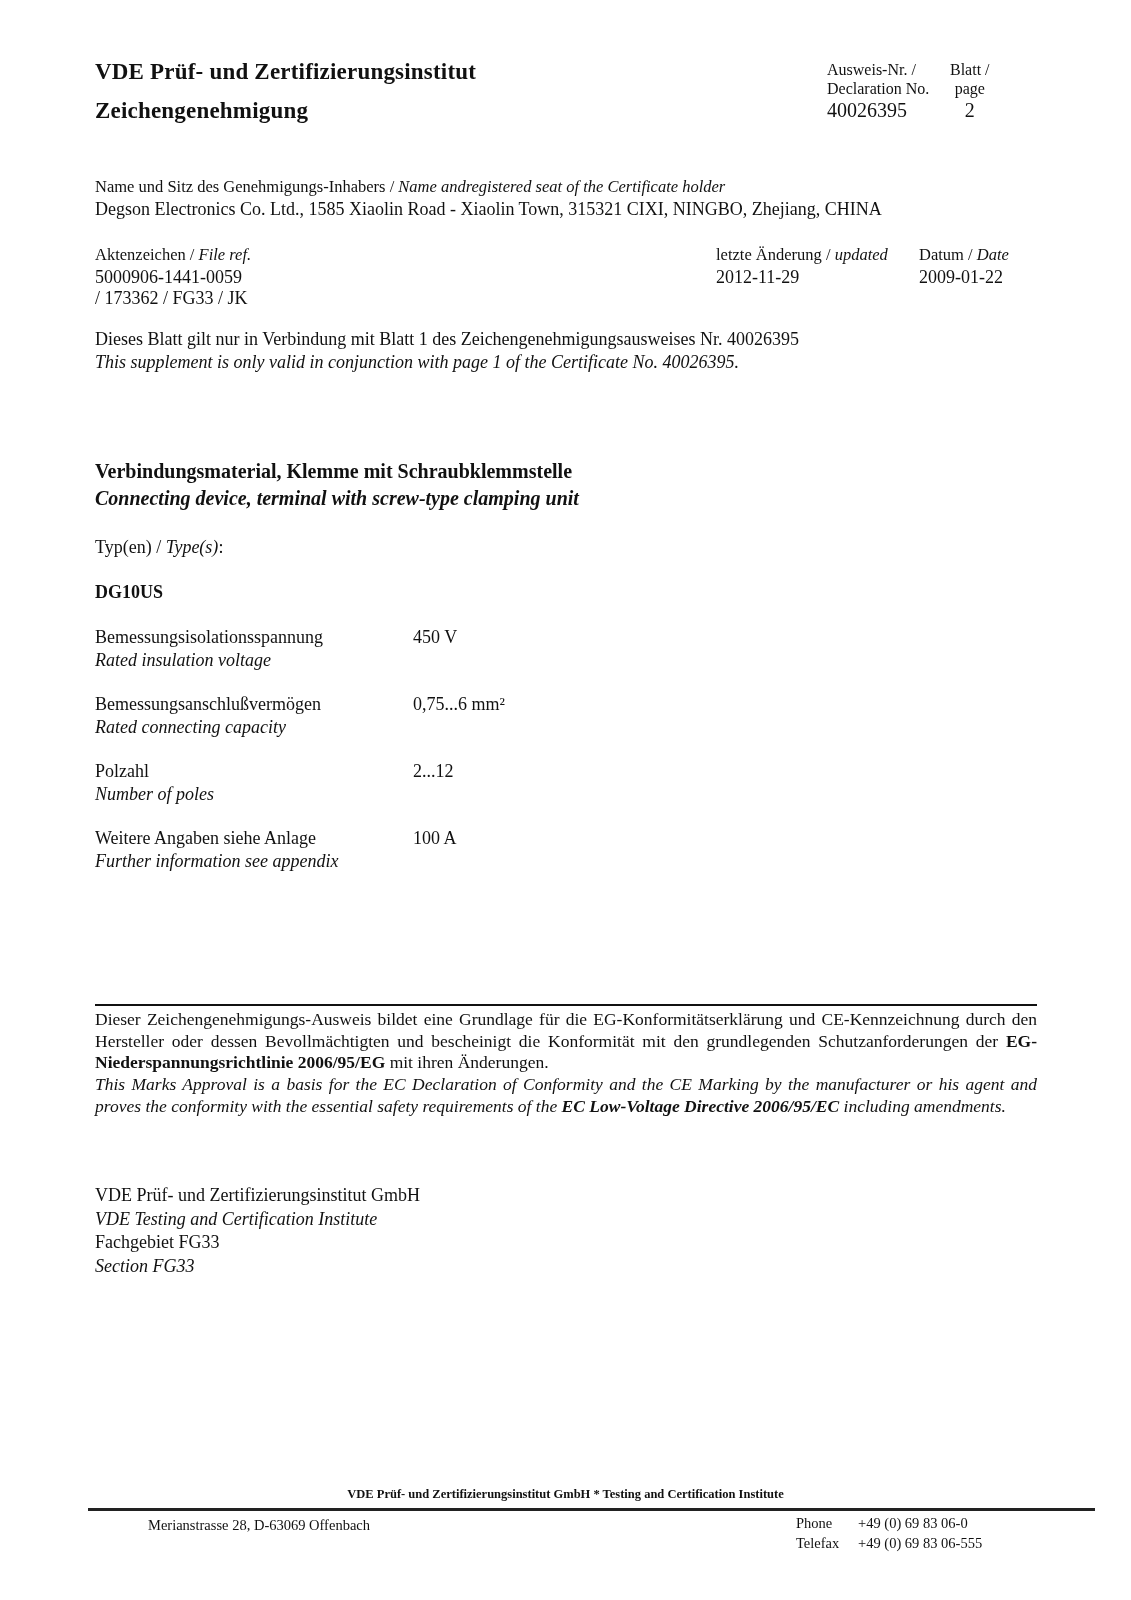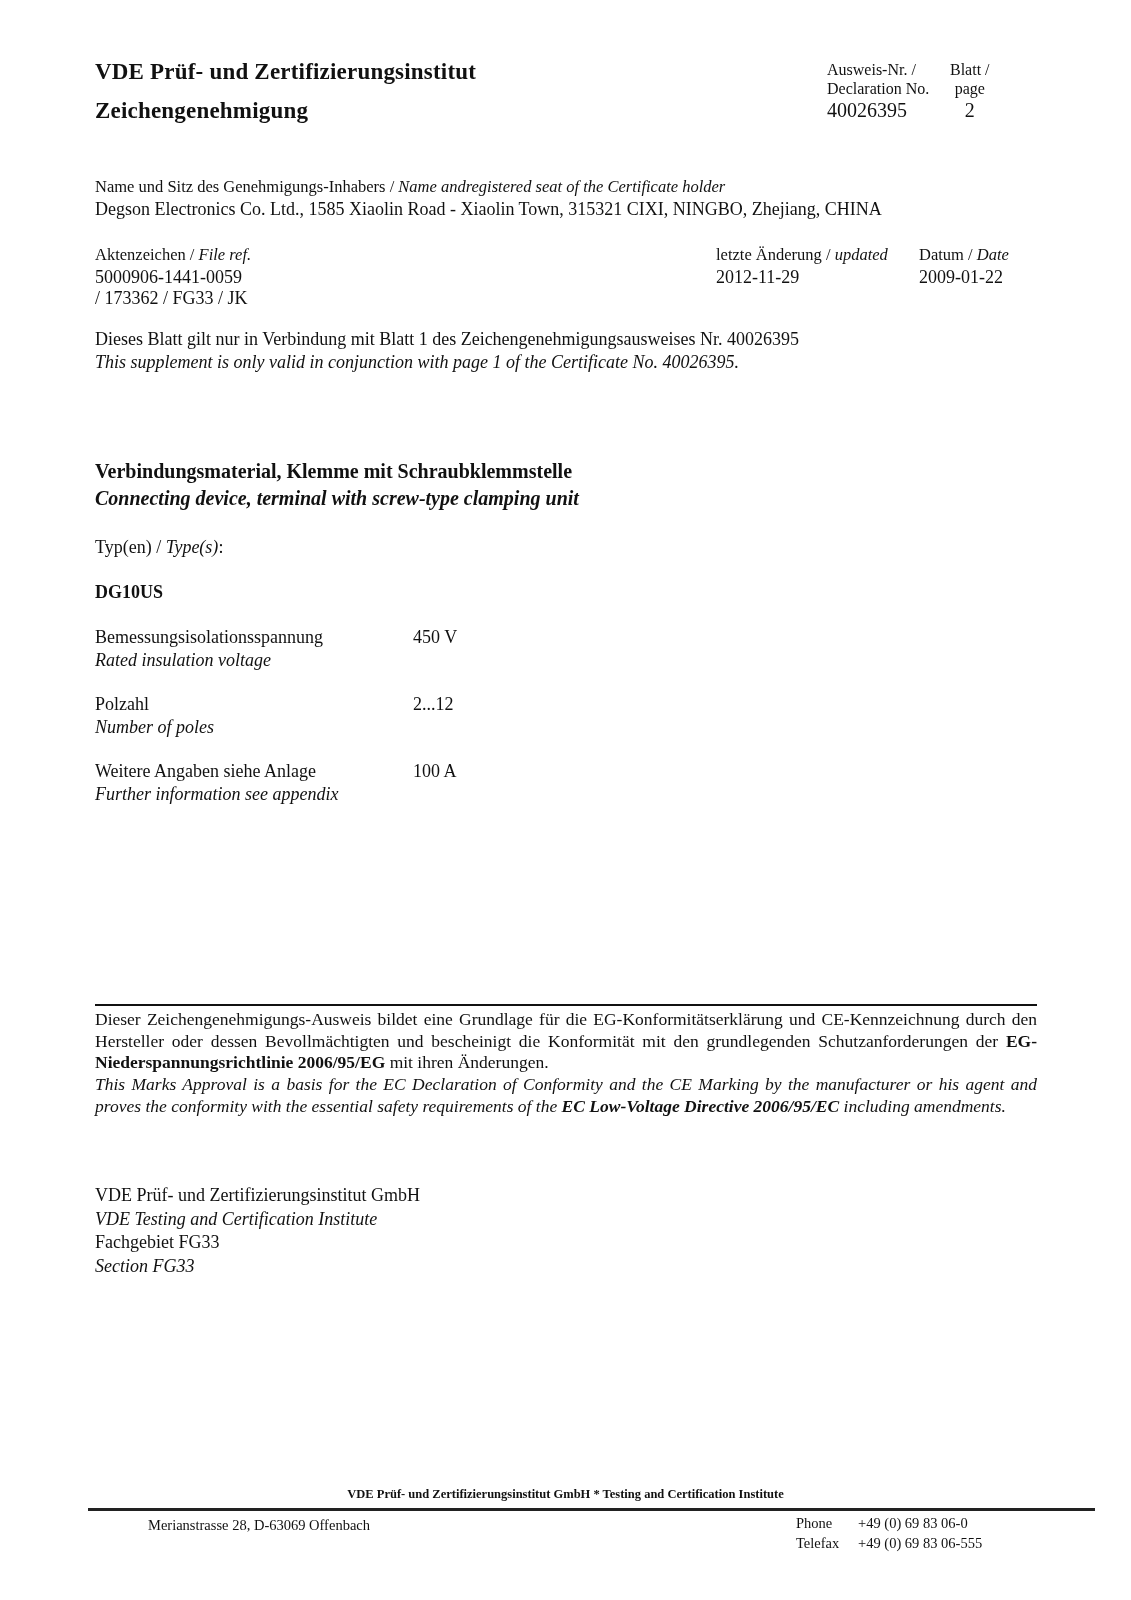--- a/index.html
+++ b/index.html
@@ -119,20 +119,27 @@
   <div class="abs specs">
     <div class="spec-row">
       <div class="spec-label">
         <div>Bemessungsisolationsspannung</div>
         <div class="it">Rated insulation voltage</div>
       </div>
       <div class="spec-value">450 V</div>
     </div>
     <div class="spec-row">
       <div class="spec-label">
+        <div>Bemessungsanschlußvermögen</div>
+        <div class="it">Rated connecting capacity</div>
+      </div>
+      <div class="spec-value">0,75...6 mm²</div>
+    </div>
+    <div class="spec-row">
+      <div class="spec-label">
         <div>Polzahl</div>
         <div class="it">Number of poles</div>
       </div>
       <div class="spec-value">2...12</div>
     </div>
     <div class="spec-row">
       <div class="spec-label" style="width:318px;">
         <div>Weitere Angaben siehe Anlage</div>
         <div class="it" style="width:260px;">Further information see appendix</div>
       </div>

